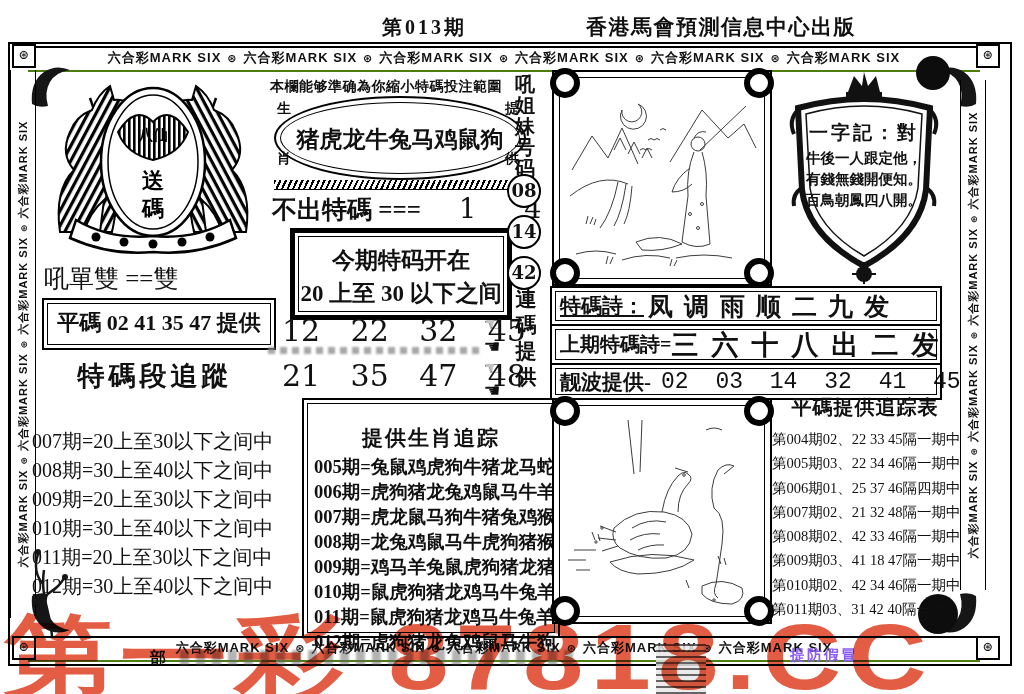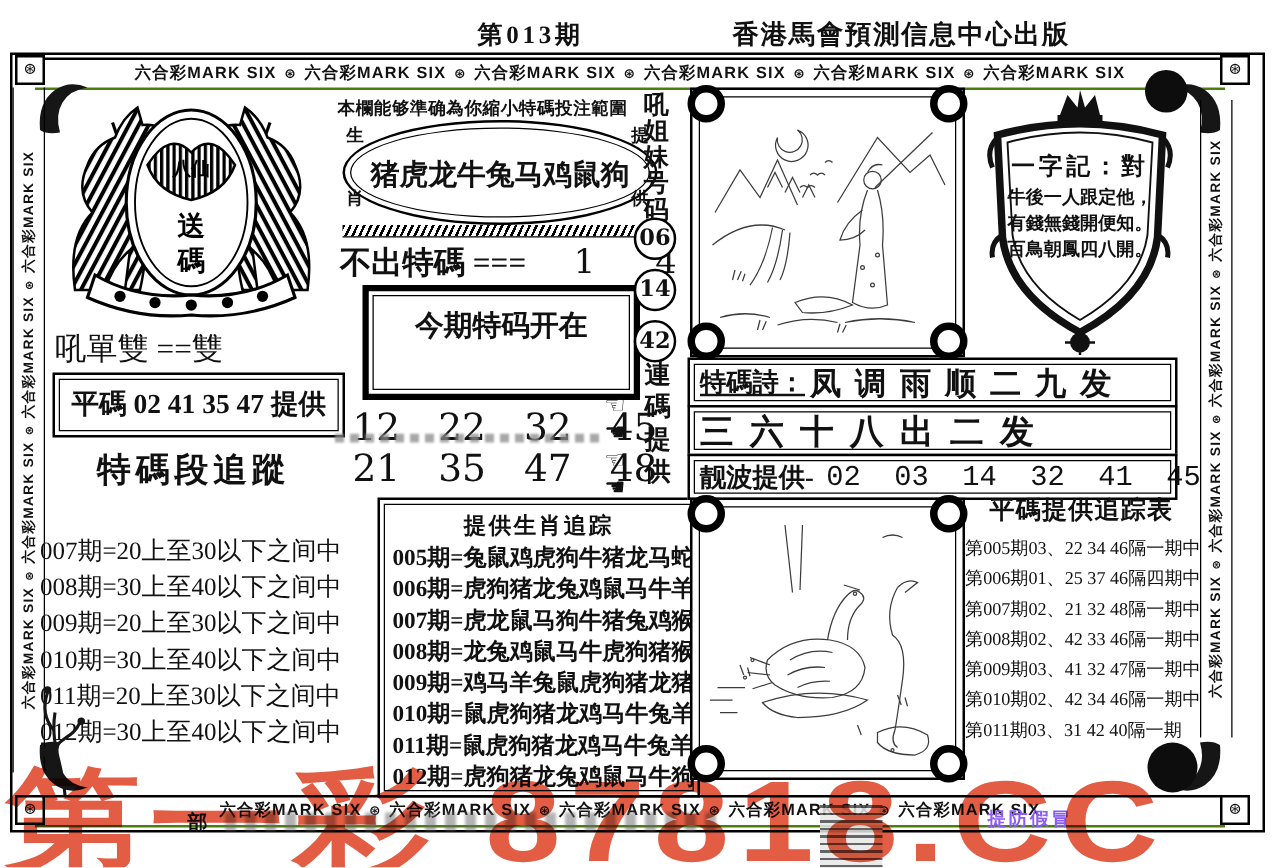--- a/index.html
+++ b/index.html
@@ -181,59 +181,60 @@
   <div class="abs zigzag" style="left:274px;top:180px;width:250px;height:9px;"></div>
 
   <div class="abs" style="left:272px;top:193px;width:252px;display:flex;align-items:baseline;">
     <span class="b nowrap" style="font-size:25px;">不出特碼 ===</span>
     <span style="font-size:27px;font-family:'DejaVu Serif',serif;margin-left:38px;">1</span>
     <span style="font-size:27px;font-family:'DejaVu Serif',serif;margin-left:48px;">4</span>
   </div>
 
   <div class="dbox thick" style="left:290px;top:228px;width:212px;height:82px;">
     <div class="ctr b nowrap" style="margin-top:12px;font-size:23px;">今期特码开在</div>
-  </div>
-
-  <div class="abs numrow" style="left:276px;top:313px;width:244px;padding:12px 6px;">
+    <div class="ctr b nowrap" style="margin-top:2px;font-size:23px;">20 上至 30 以下之间</div>
+  </div>
+
+  <div class="abs numrow" style="left:276px;top:313px;width:244px;padding:0 6px;">
     <span>12</span>
     <span>22</span>
     <span>32</span>
     <span>45</span>
   </div>
   <div class="abs smudge" style="left:268px;top:347px;width:215px;height:7px;"></div>
   <div class="abs numrow" style="left:276px;top:358px;width:244px;padding:0 6px;">
     <span>21</span>
     <span>35</span>
     <span>47</span>
     <span>48</span>
   </div>
 
   <div class="dbox" style="left:302px;top:398px;width:254px;height:236px;">
-    <div class="ctr b" style="margin-top:8px;font-size:18px;letter-spacing:2px;">提供生肖追踪</div>
+    <div class="ctr b" style="margin-top:24px;font-size:21px;letter-spacing:2px;">提供生肖追踪</div>
     <div class="b nowrap" style="margin:3px 0 0 10px;font-size:18.5px;line-height:25px;">
       <div>005期=兔鼠鸡虎狗牛猪龙马蛇</div>
       <div>006期=虎狗猪龙兔鸡鼠马牛羊</div>
       <div>007期=虎龙鼠马狗牛猪兔鸡猴</div>
       <div>008期=龙兔鸡鼠马牛虎狗猪猴</div>
       <div>009期=鸡马羊兔鼠虎狗猪龙猪</div>
       <div>010期=鼠虎狗猪龙鸡马牛兔羊</div>
       <div>011期=鼠虎狗猪龙鸡马牛兔羊</div>
       <div>012期=虎狗猪龙兔鸡鼠马牛狗</div>
     </div>
   </div>
 
   <div class="abs b" style="left:511px;top:74px;width:28px;font-size:20px;line-height:21px;text-align:center;">
     <span class="vchar">吼</span>
     <span class="vchar">姐</span>
     <span class="vchar">妹</span>
     <span class="vchar">号</span>
     <span class="vchar">码</span>
   </div>
   <div class="abs" style="left:507px;top:174px;">
-    <span class="circle-num b">06</span>
+    <span class="circle-num b">08</span>
     <span class="circle-num b">14</span>
     <span class="circle-num b">42</span>
   </div>
   <div class="abs b" style="left:512px;top:286px;width:28px;font-size:21px;line-height:26px;text-align:center;">
     <span class="vchar">連</span>
     <span class="vchar">碼</span>
     <span class="vchar">提</span>
     <span class="vchar">供</span>
   </div>
   <div class="abs" style="left:479px;top:314px;width:26px;font-size:19px;line-height:22px;text-align:center;">
@@ -291,20 +292,21 @@
   </div>
 
   <div class="dbox" style="left:550px;top:286px;width:388px;height:36px;">
     <div class="poembox nowrap">
       <span class="b" style="font-size:21px;text-decoration:underline;">特碼詩：</span>
       <span class="b" style="font-size:25px;letter-spacing:11px;margin-left:4px;">凤调雨顺二九发</span>
     </div>
   </div>
   <div class="dbox" style="left:550px;top:324px;width:388px;height:37px;">
     <div class="poembox nowrap">
+      <span class="b" style="font-size:20px;">上期特碼詩=</span>
       <span class="b" style="font-size:27px;letter-spacing:13px;">三六十八出二发</span>
     </div>
   </div>
   <div class="dbox" style="left:550px;top:363px;width:388px;height:33px;">
     <div class="poembox nowrap">
       <span class="b" style="font-size:21px;">靓波提供-</span>
       <span style="font-size:23px;font-family:Liberation Mono, monospace;word-spacing:13px;margin-left:10px;">02 03 14 32 41 45</span>
     </div>
   </div>
 
@@ -333,25 +335,26 @@
     </svg>
     <span class="ring" style="left:-4px;top:-4px;"></span>
       <span class="ring" style="right:-4px;top:-4px;"></span>
     <span class="ring" style="left:-4px;bottom:-4px;"></span>
       <span class="ring" style="right:-4px;bottom:-4px;"></span>
   </div>
 
   <div class="abs" style="left:772px;top:394px;width:186px;">
     <div class="ctr b nowrap" style="font-size:20px;letter-spacing:1px;">平碼提供追踪表</div>
     <div class="t-rows" style="margin-top:6px;">
+      <div>第004期02、22 33 45隔一期中</div>
       <div>第005期03、22 34 46隔一期中</div>
       <div>第006期01、25 37 46隔四期中</div>
       <div>第007期02、21 32 48隔一期中</div>
       <div>第008期02、42 33 46隔一期中</div>
-      <div>第009期03、41 32 47隔一期中</div>
+      <div>第009期03、41 18 47隔一期中</div>
       <div>第010期02、42 34 46隔一期中</div>
       <div>第011期03、31 42 40隔一期</div>
     </div>
   </div>
 
   <div class="banner" style="top:636px;">
     <span>六合彩MARK SIX</span><span class="fl">⊛</span><span>六合彩MARK SIX</span><span class="fl">⊛</span><span>六合彩MARK SIX</span><span class="fl">⊛</span><span>六合彩MARK SIX</span><span class="fl">⊛</span><span>六合彩MARK SIX</span>
   </div>
 
   <div class="abs b" style="left:150px;top:648px;font-size:16px;">部</div>

